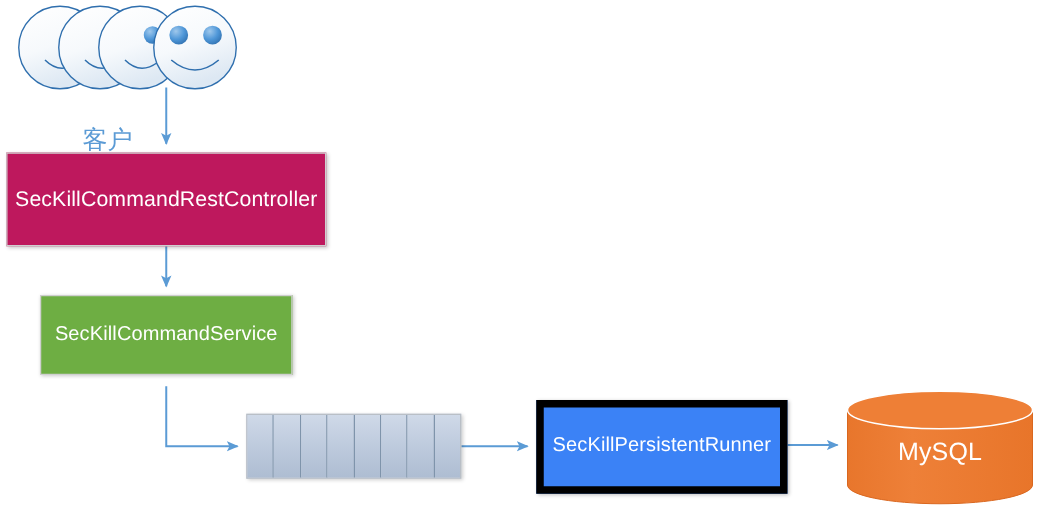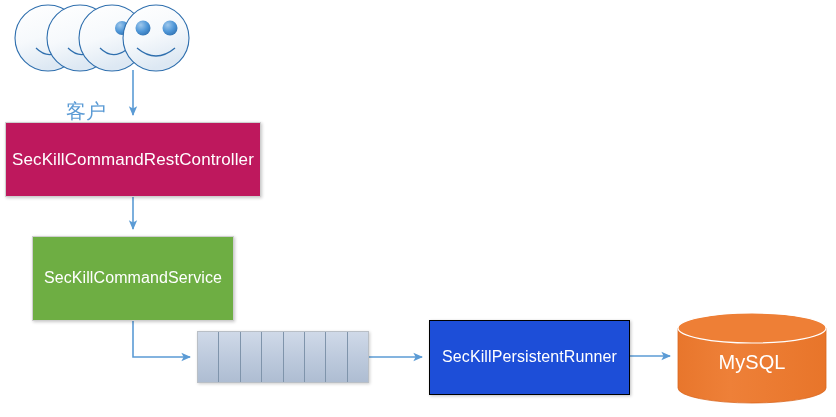--- a/index.html
+++ b/index.html
@@ -46,33 +46,33 @@
     height: 75px;
     background: #be185d;
     border: 1px solid #cfcfcf;
     font-size: 17px;
     box-shadow: 1px 1px 3px rgba(0,0,0,0.22);
   }
   #node-command-service {
     left: 32px;
     top: 236px;
     width: 202px;
-    height: 85px;
+    height: 64px;
     background: #6EAE43;
     border: 1px solid #cfcfcf;
     font-size: 16px;
     box-shadow: 1px 1px 3px rgba(0,0,0,0.22);
   }
   #node-persistent-runner {
     left: 429px;
     top: 320px;
     width: 201px;
     height: 75px;
-    background: #1d4ed8;
-    border: 1px solid #000000;
+    background: #3b82f6;
+    border: 6px solid #000000;
     font-size: 16px;
     box-shadow: 1px 1px 3px rgba(0,0,0,0.25);
   }
   #node-mysql {
     left: 677px;
     top: 312px;
     width: 150px;
     height: 92px;
     font-size: 20px;
     z-index: 3;

